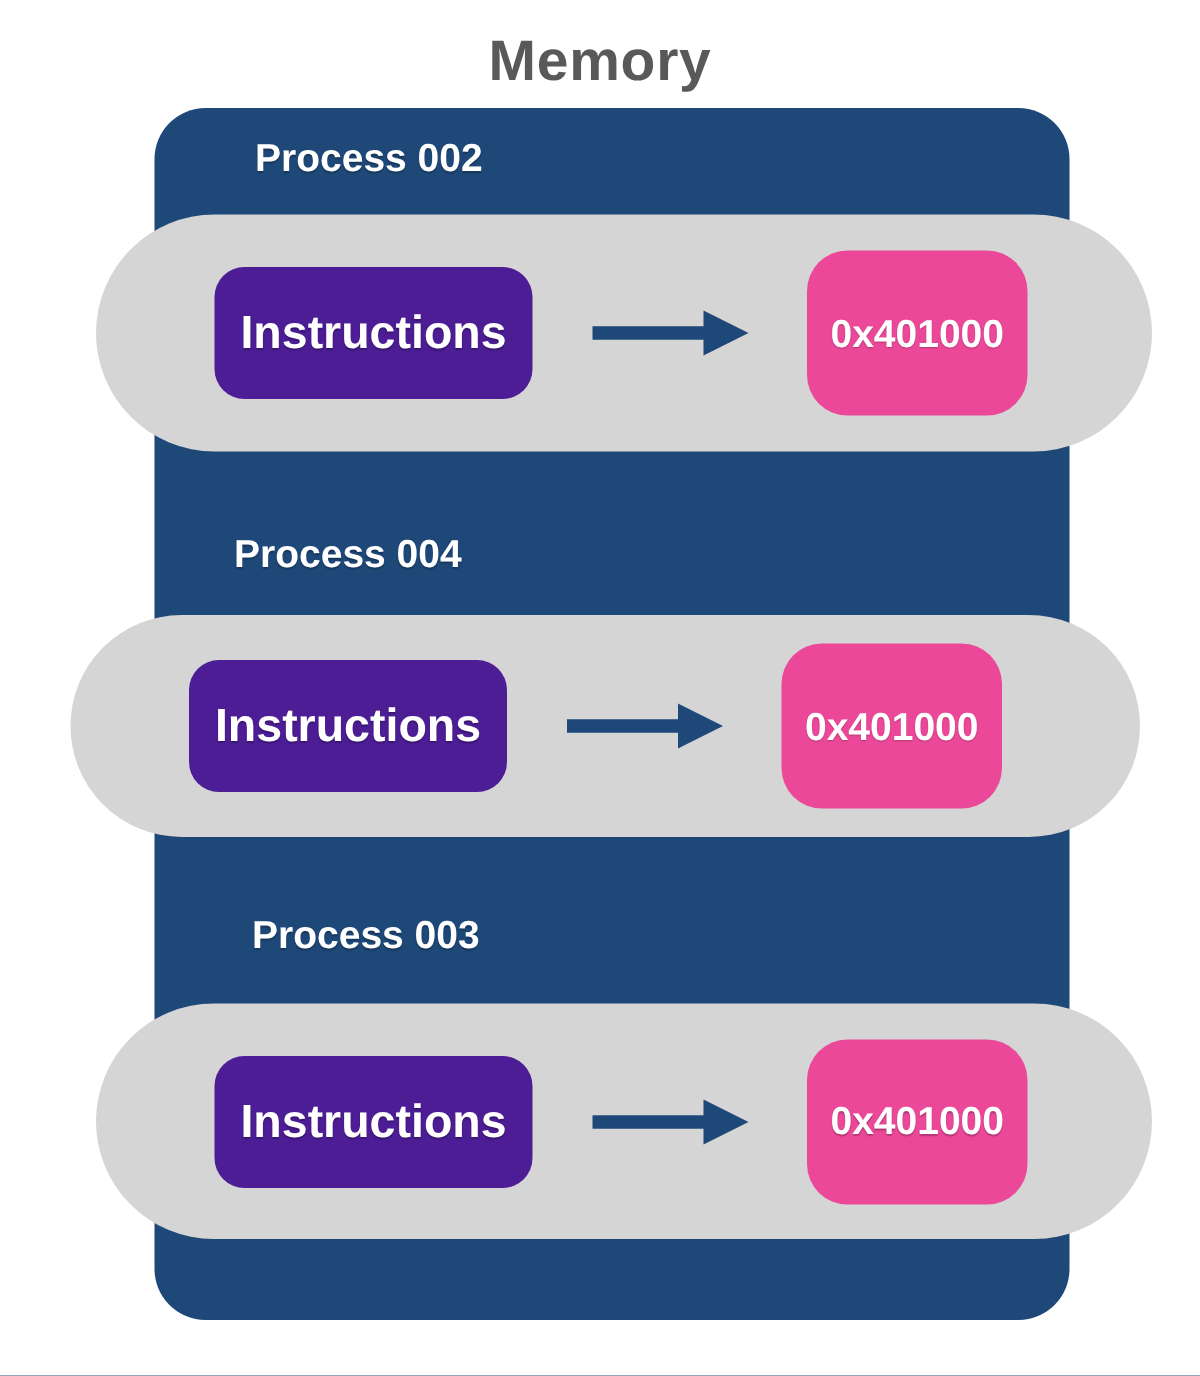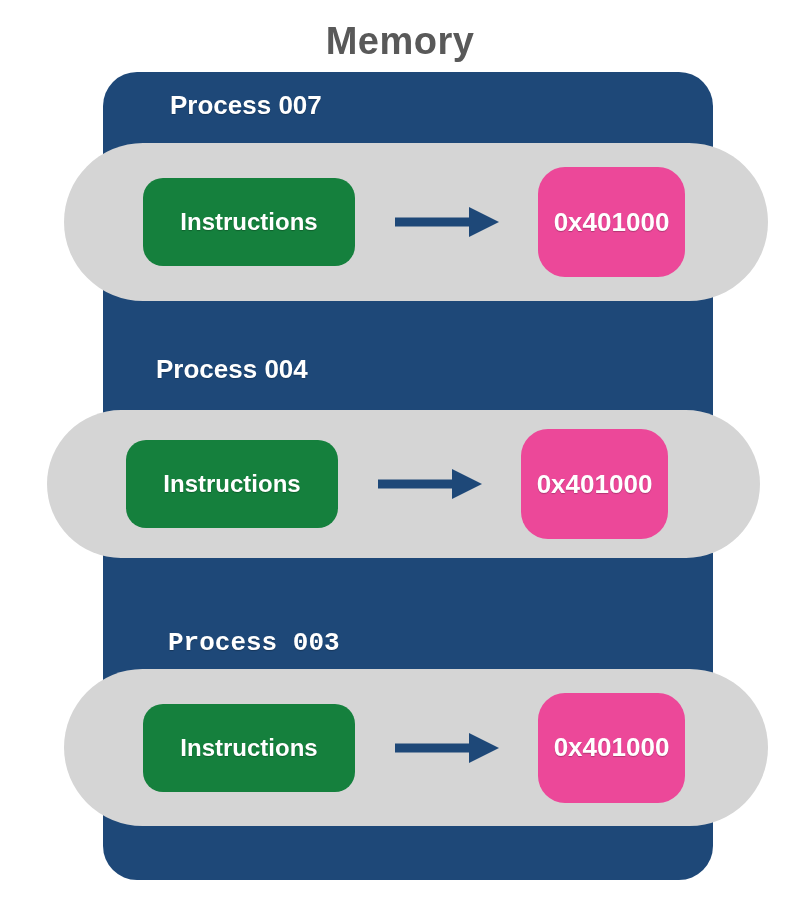--- a/index.html
+++ b/index.html
@@ -37,43 +37,43 @@
   .row-label {
     position: absolute;
     color: #ffffff;
     font-weight: bold;
     font-size: 26px;
     white-space: nowrap;
     text-shadow: 0 1px 1px rgba(0,0,0,0.25);
   }
   .label-1 { left: 170px; top: 90px; }
   .label-2 { left: 156px; top: 354px; }
-  .label-3 { left: 168px; top: 628px; font-family: Liberation Mono, monospace; }
+  .label-3 { left: 168px; top: 608px; }
 
   .pill {
     position: absolute;
     background: #D5D5D5;
     border-radius: 90px;
   }
   .pill-1 { left: 64px; top: 143px; width: 704px; height: 158px; }
   .pill-2 { left: 47px; top: 410px; width: 713px; height: 148px; }
   .pill-3 { left: 64px; top: 669px; width: 704px; height: 157px; }
 
   .green-box {
     position: absolute;
     left: 79px;
     top: 50%;
     transform: translateY(-50%);
     width: 212px;
     height: 88px;
-    background: #15803d;
+    background: #4c1d95;
     border-radius: 20px;
     color: #ffffff;
     font-weight: bold;
-    font-size: 24px;
+    font-size: 31px;
     display: flex;
     align-items: center;
     justify-content: center;
     text-shadow: 0 1px 1px rgba(0,0,0,0.25);
   }
 
   .addr-box {
     position: absolute;
     left: 474px;
     top: 50%;
@@ -120,21 +120,21 @@
   }
 </style>
 </head>
 <body>
 
 <div class="title">Memory</div>
 
 <div class="memory-container"></div>
 
 <div>
-  <div class="row-label label-1">Process 007</div>
+  <div class="row-label label-1">Process 002</div>
   <div class="pill pill-1">
     <div class="green-box">Instructions</div>
     <div class="arrow">
       <div class="shaft"></div>
       <div class="head"></div>
     </div>
     <div class="addr-box">0x401000</div>
   </div>
 </div>
 

